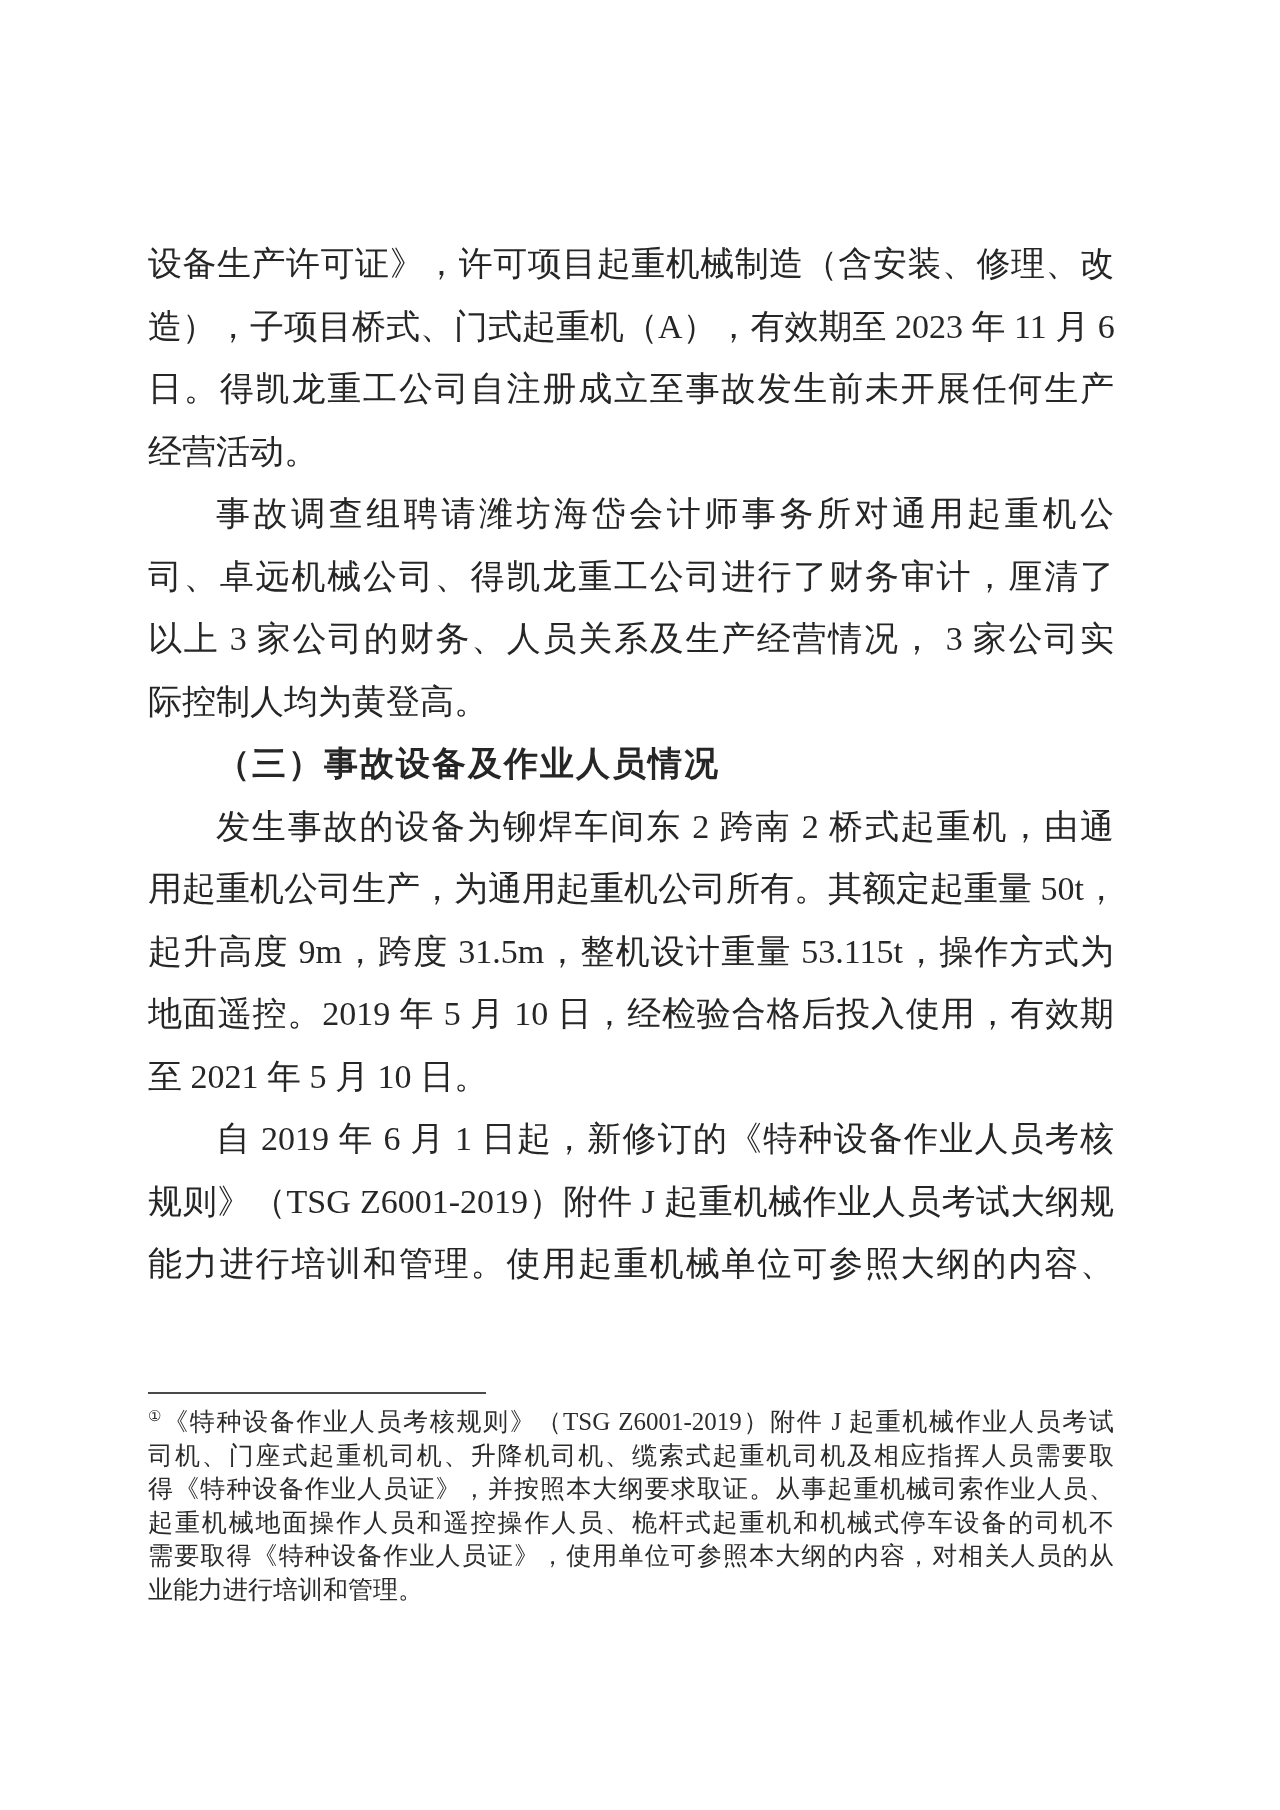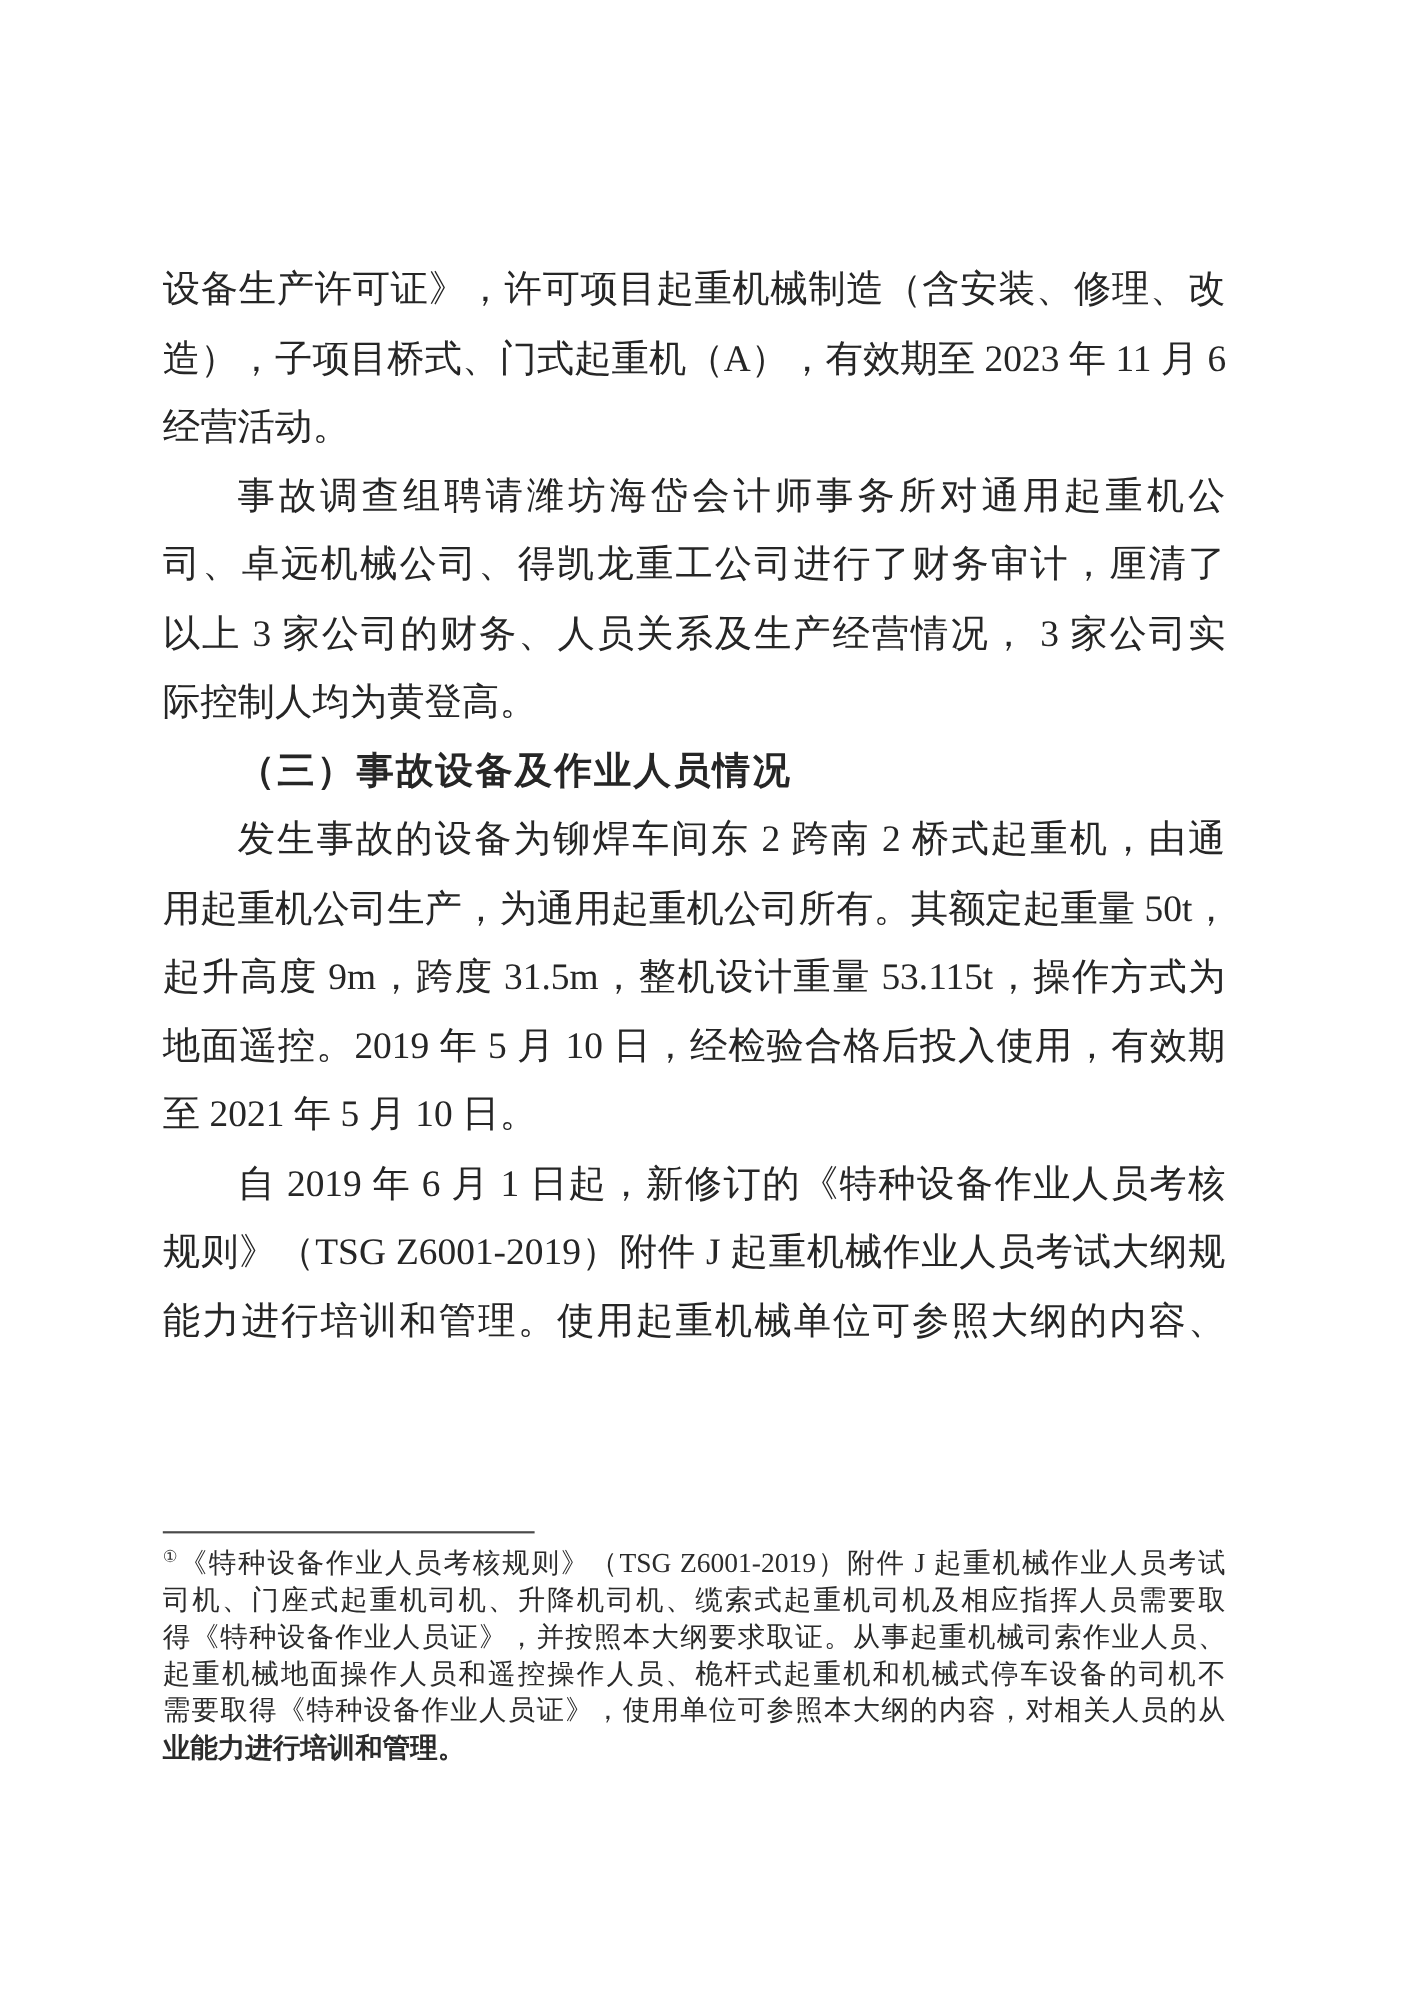--- a/index.html
+++ b/index.html
@@ -65,21 +65,20 @@
     height: 33.5px;
     white-space: nowrap;
     text-align: justify;
     text-align-last: justify;
     text-justify: inter-character;
     color: #2b2b2b;
   }
   .fline.fill-no {
     text-align: right;
     text-align-last: left;
-    font-weight: bold;
   }
   sup.fn-mark-sm {
     font-size: 15px;
     line-height: 0;
     vertical-align: super;
   }
   
   .page-number {
     position: absolute;
     left: 0;
@@ -110,20 +109,21 @@
   }
 </style>
 </head>
 <body>
 
 <div class="page">
 
   <div class="body-text">
     <div class="bline">设备生产许可证》，许可项目起重机械制造（含安装、修理、改</div>
     <div class="bline">造），子项目桥式、门式起重机（A），有效期至 2023 年 11 月 6</div>
+    <div class="bline">日。得凯龙重工公司自注册成立至事故发生前未开展任何生产</div>
     <div class="bline fill-no">经营活动。</div>
     <div class="bline indent">事故调查组聘请潍坊海岱会计师事务所对通用起重机公</div>
     <div class="bline">司、卓远机械公司、得凯龙重工公司进行了财务审计，厘清了</div>
     <div class="bline">以上 3 家公司的财务、人员关系及生产经营情况， 3 家公司实</div>
     <div class="bline fill-no">际控制人均为黄登高。</div>
     <div class="bline indent bold fill-no">（三）事故设备及作业人员情况</div>
     <div class="bline indent">发生事故的设备为铆焊车间东 2 跨南 2 桥式起重机，由通</div>
     <div class="bline">用起重机公司生产，为通用起重机公司所有。其额定起重量 50t，</div>
     <div class="bline">起升高度 9m，跨度 31.5m，整机设计重量 53.115t，操作方式为</div>
     <div class="bline">地面遥控。2019 年 5 月 10 日，经检验合格后投入使用，有效期</div>

